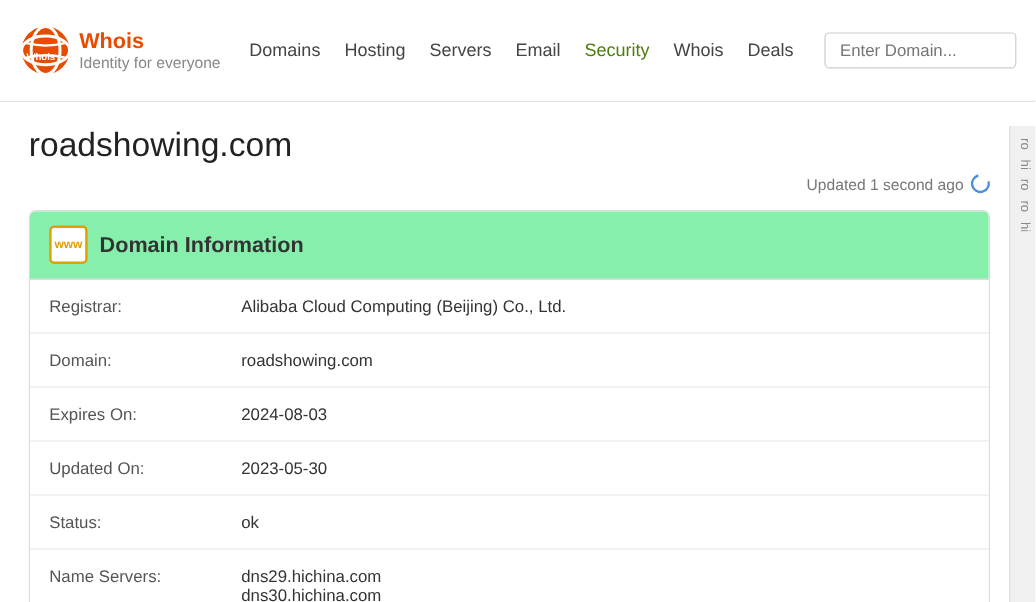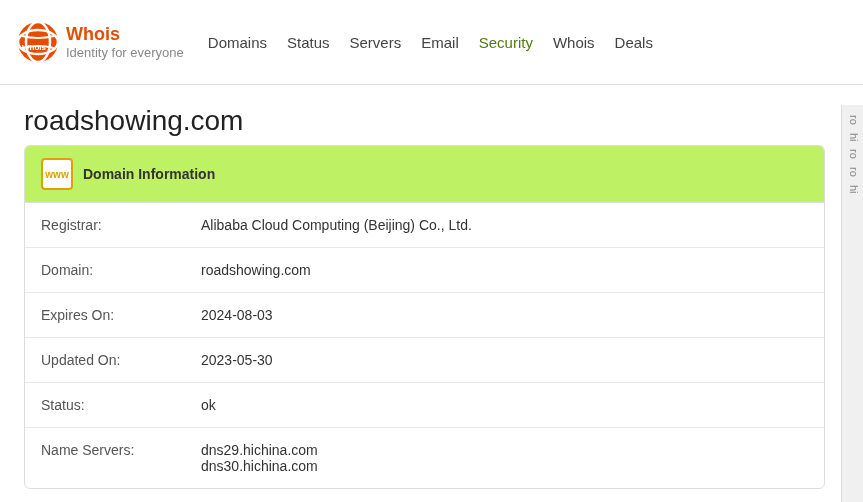--- a/index.html
+++ b/index.html
@@ -103,21 +103,21 @@
     }
 
     
     .card {
       border: 1px solid #ddd;
       border-radius: 6px;
       margin-bottom: 16px;
       overflow: hidden;
     }
     .card-header {
-      background: #bef264;
+      background: #86efac;
       border-bottom: 1px solid #ddd;
       padding: 12px 16px;
       display: flex;
       align-items: center;
       gap: 10px;
     }
     .card-header-icon {
       width: 32px;
       height: 32px;
       border: 2px solid #e0a000;
@@ -125,21 +125,21 @@
       display: flex;
       align-items: center;
       justify-content: center;
       font-size: 10px;
       color: #e0a000;
       font-weight: bold;
       background: #fff;
       flex-shrink: 0;
     }
     .card-title {
-      font-size: 14px;
+      font-size: 18px;
       font-weight: bold;
       color: #333;
     }
 
     
     .info-table {
       width: 100%;
       border-collapse: collapse;
     }
     .info-table tr {
@@ -175,35 +175,40 @@
       <text x="6" y="30" font-size="8" fill="#fff" font-family="Arial" font-weight="bold">Whois</text>
     </svg>
     <div>
       <div style="font-size:18px;font-weight:bold;color:#e84c00;">Whois</div>
       <div style="font-size:13px;color:#888;">Identity for everyone</div>
     </div>
   </div>
 
   <div class="nav-links">
     <a class="nav-link">Domains</a>
-    <a class="nav-link">Status</a>
+    <a class="nav-link">Hosting</a>
     <a class="nav-link">Servers</a>
     <a class="nav-link">Email</a>
     <a class="nav-link active">Security</a>
     <a class="nav-link">Whois</a>
     <a class="nav-link">Deals</a>
   </div>
 
+  <input class="search-input" type="text" placeholder="Enter Domain..." style="">
 </div>
 
 <div class="main-container">
   <div class="content-area">
 
     <h1 class="page-title">roadshowing.com</h1>
 
+    <div class="updated-line">
+      <span>Updated 1 second ago</span>
+      <span class="refresh-icon"></span>
+    </div>
 
     <div class="card">
       <div class="card-header">
         <div class="card-header-icon">www</div>
         <span class="card-title">Domain Information</span>
       </div>
       <table class="info-table">
         <tbody>
             <tr>
           <td>Registrar:</td>

